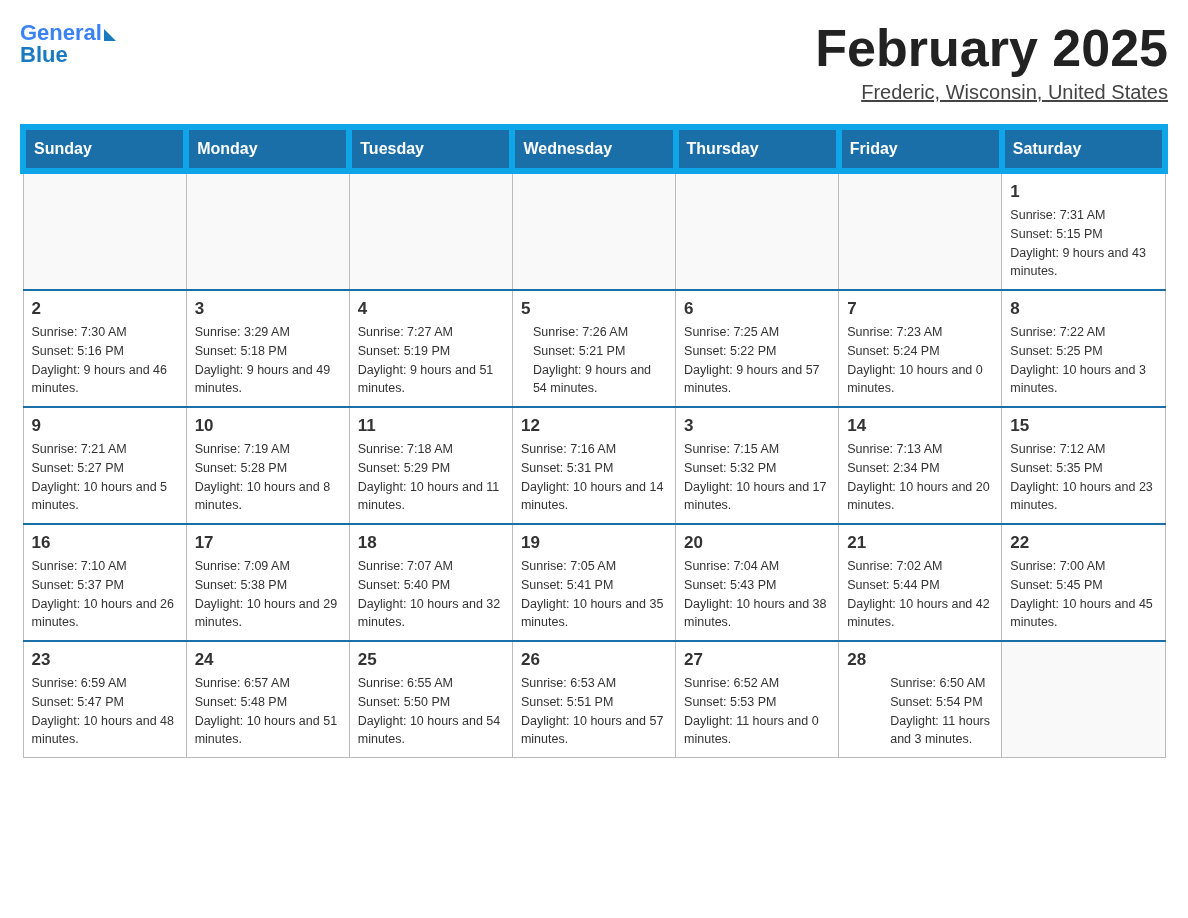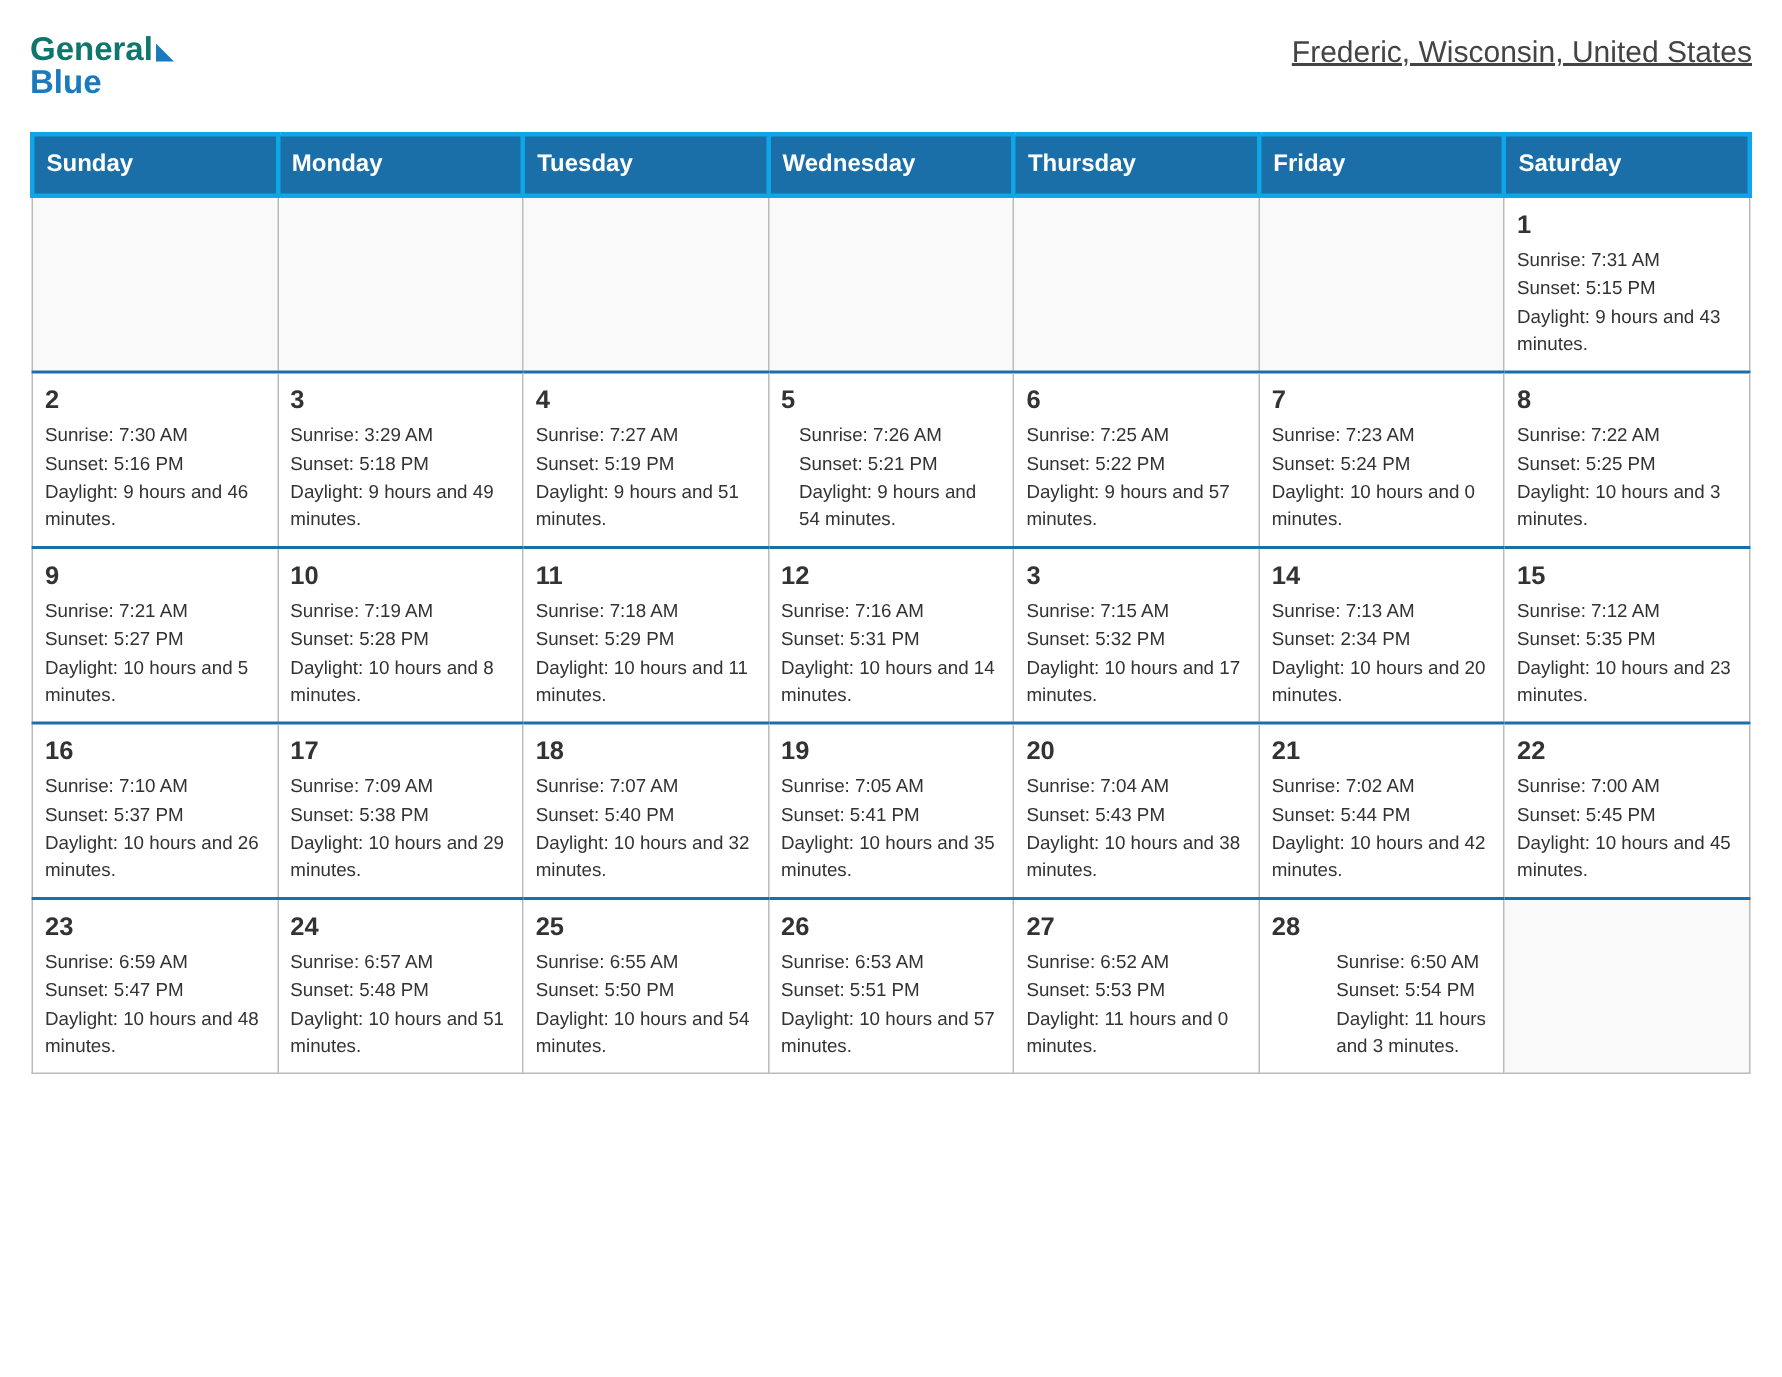--- a/index.html
+++ b/index.html
@@ -21,21 +21,21 @@
       flex-direction: column;
       align-items: flex-start;
     }
     .logo-top {
       display: flex;
       align-items: center;
     }
     .logo-general {
       font-size: 22px;
       font-weight: bold;
-      color: #0f766e;
+      color: #3b82f6;
       font-family: Arial, sans-serif;
       text-align: center;
     }
     .logo-arrow {
       width: 0;
       height: 0;
       border-left: 12px solid #1a7abf;
       border-top: 12px solid transparent;
       border-bottom: 0px solid transparent;
       margin-left: 2px;
@@ -67,21 +67,21 @@
       border-collapse: collapse;
       border: 1px solid #999;
     }
     .calendar th {
       background-color: #1a6fa8;
       color: #fff;
       font-size: 16px;
       font-weight: bold;
       padding: 10px 8px;
       text-align: left;
-      border: 3px solid #0ea5e9;
+      border: 6px solid #0ea5e9;
     }
     .calendar td {
       vertical-align: top;
       padding: 8px;
       border: 1px solid #bbb;
       width: calc(100% / 7);
       font-size: 13px;
       color: #333;
       min-height: 110px;
       height: 110px;
@@ -110,20 +110,21 @@
 
 <div class="header">
   <div class="logo">
     <div class="logo-top">
       <span class="logo-general">General</span>
       <span class="logo-arrow"></span>
     </div>
     <span class="logo-bottom">Blue</span>
   </div>
   <div class="title-section">
+    <div class="calendar-title">February 2025</div>
     <div class="calendar-subtitle">Frederic, Wisconsin, United States</div>
   </div>
 </div>
 
 <table class="calendar">
   <thead>
     <tr>
       <th>Sunday</th>
       <th>Monday</th>
       <th>Tuesday</th>

